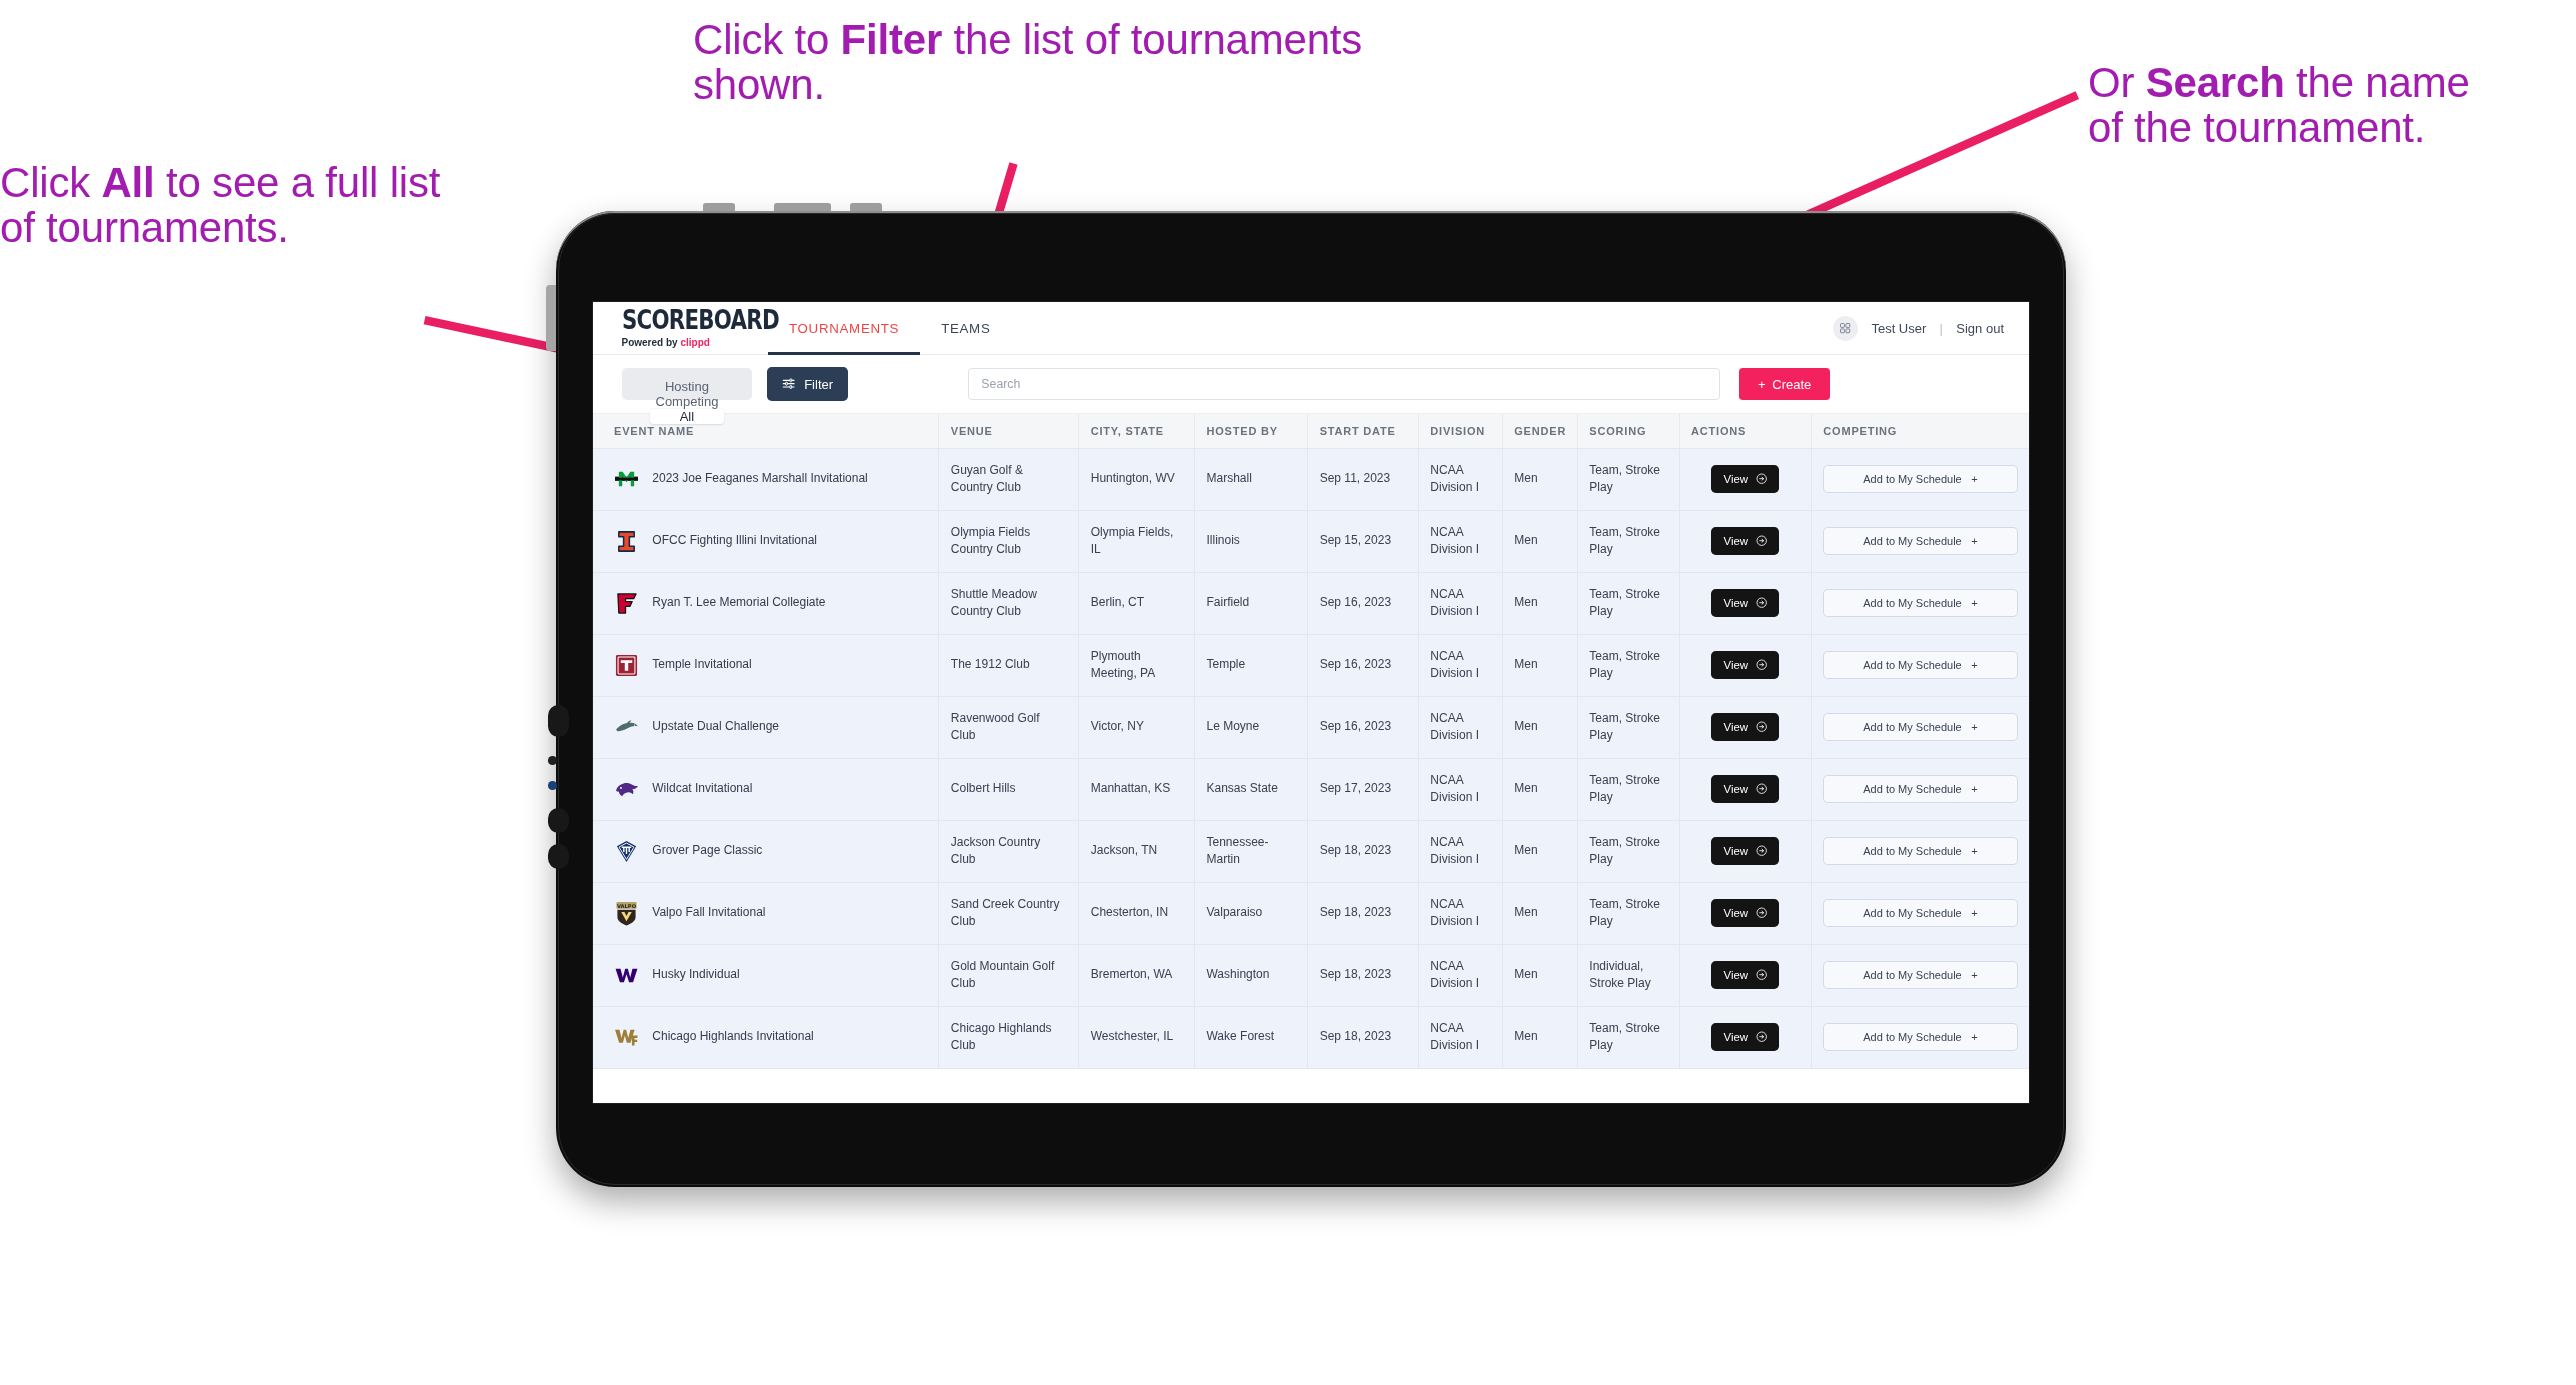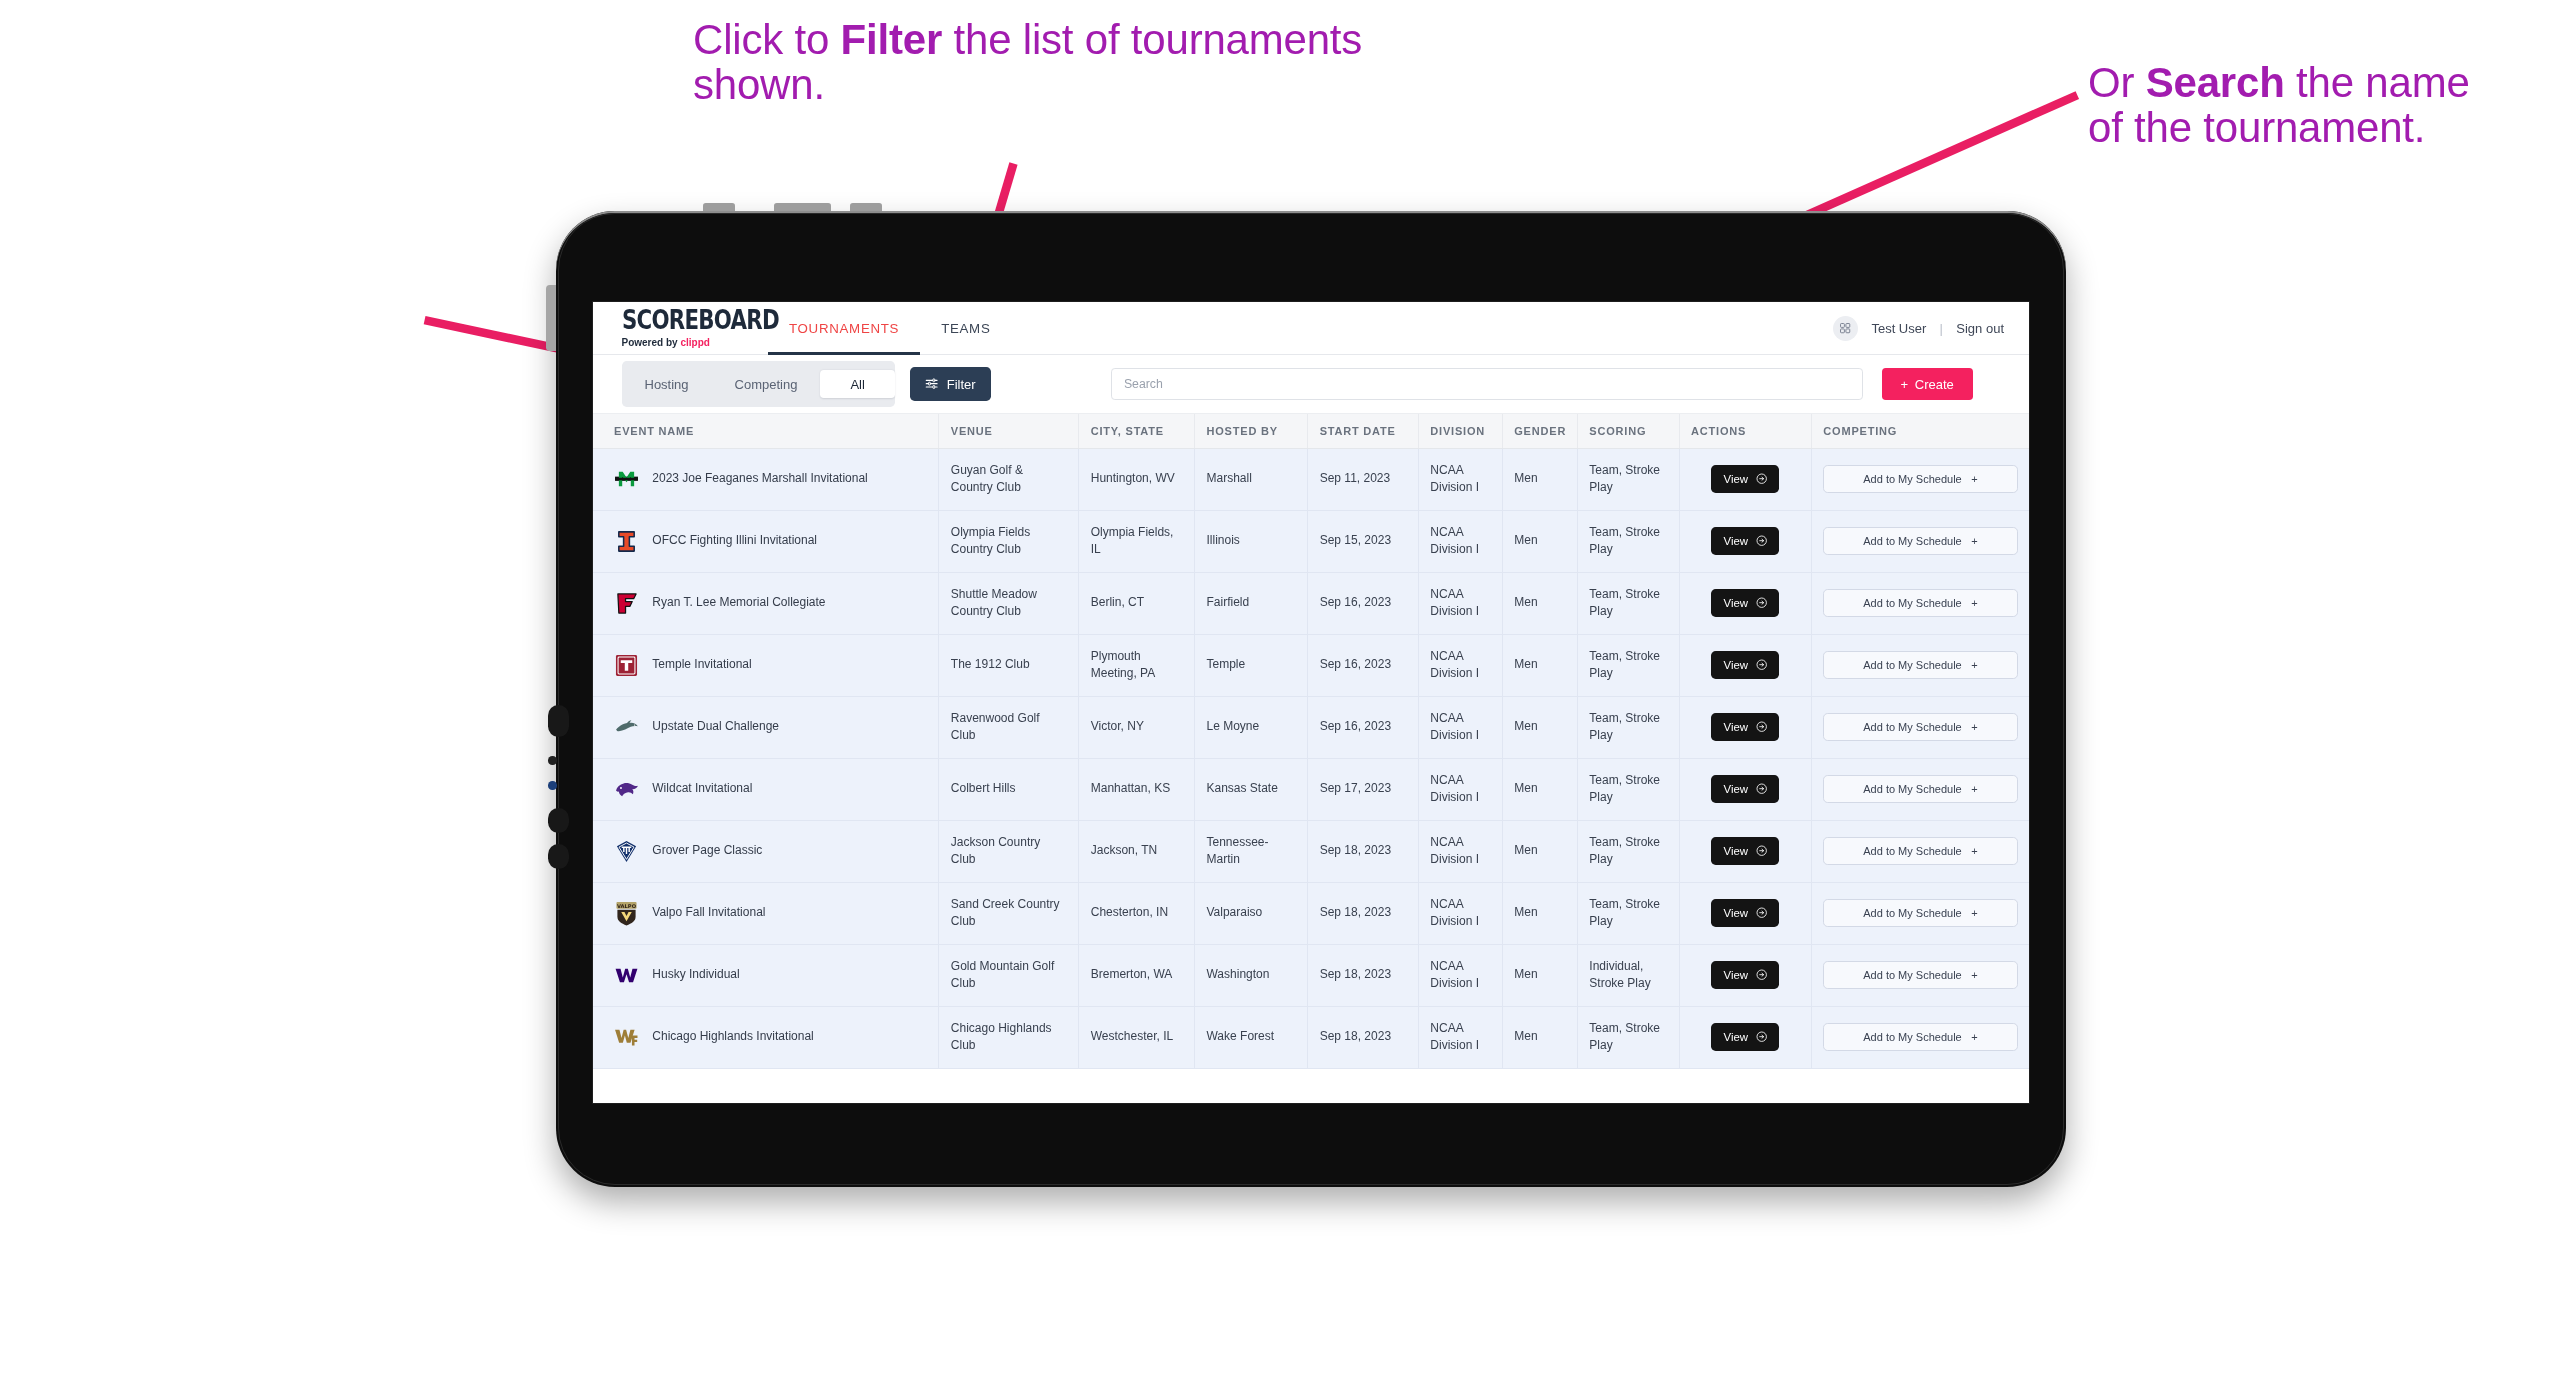--- a/index.html
+++ b/index.html
@@ -104,21 +104,21 @@
   .udiv { color:#b9bfca; font-size:13px; }
 
   
   #toolbar {
     height: 59px; background:#ffffff;
     display:flex; align-items:center; padding:0 28.5px;
     position:relative; border-bottom:0.9px solid #eceef1;
   }
   #segment {
     display:flex; align-items:center;
-    background:#e9ebef; border-radius:4.7px; height:46px; padding:0;
+    background:#e9ebef; border-radius:4.7px; height:32px; padding:11px;flex-direction:column;
   }
   #segment .seg {
     height:28.5px; padding:0 23px; display:flex; align-items:center;
     font-size:13px; color:#5a6374; border-radius:3.8px; cursor:pointer;
   }
   #segment .seg.active {
     background:#ffffff; color:#1d2736; font-weight:400;
     box-shadow:0 0.9px 1.9px rgba(16,24,40,.12);
     padding:0 30px;
   }
@@ -180,20 +180,21 @@
     display:inline-flex; align-items:center; justify-content:center; gap:9.5px; cursor:pointer;
     font-family:"Liberation Sans", sans-serif;
   }
   .c-actions, .c-competing { text-align:center; }
 </style>
 </head>
 <body>
 
 <div id="stage">
 
+  <div class="anno" id="anno-all"><span>Click </span><b>All</b><span> to see a full list of tournaments.</span></div>
   <div class="anno" id="anno-filter"><span>Click to </span><b>Filter</b><span> the list of tournaments shown.</span></div>
   <div class="anno" id="anno-search"><span>Or </span><b>Search</b><span> the name of the tournament.</span></div>
 
   <svg class="arrow" style="left:0;top:0;width:2576px;height:1386px" viewBox="0 0 2712 1459" width="2576" height="1386">
     <defs>
       <marker id="ah" markerWidth="5.2" markerHeight="5.2" refX="2.2" refY="2.6" orient="auto">
         <path d="M0,0 L5.2,2.6 L0,5.2 z" fill="#e91e63"></path>
       </marker>
     </defs>
 

